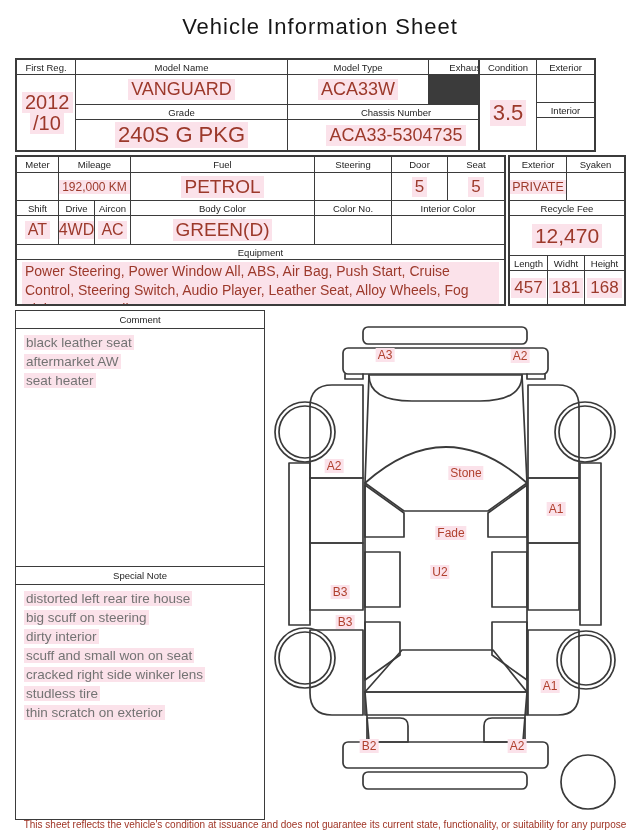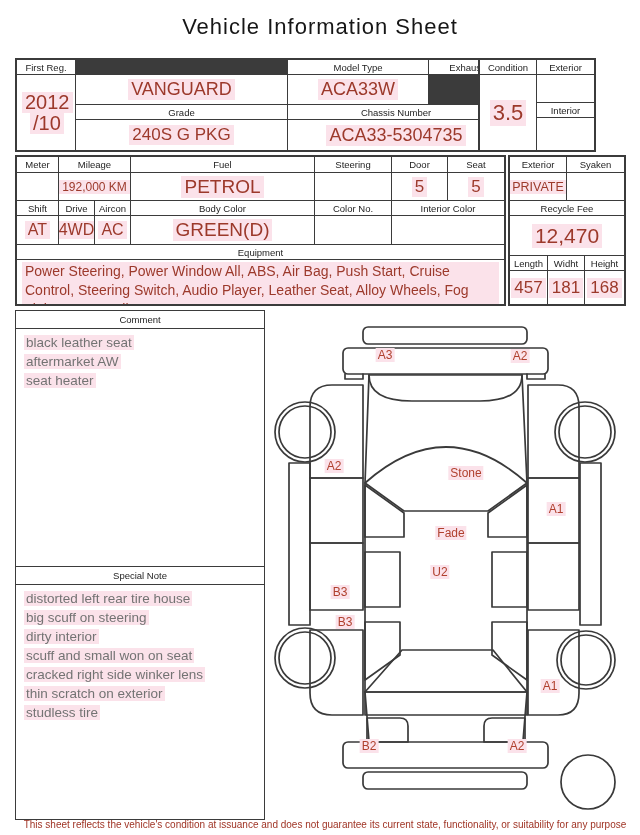--- a/index.html
+++ b/index.html
@@ -31,35 +31,36 @@
 </style>
 </head>
 <body>
 
 <div class="sheet">
 
   <div class="title">Vehicle Information Sheet</div>
 
   <div class="tbl" style="left:15px;top:58px;width:487px;height:90px;grid-template-columns:58px 211px 140px 1fr;grid-template-rows:14px 29px 14px 1fr;">
     <div class="c h" style="grid-column:1;grid-row:1;">First Reg.</div>
+    <div class="c h" style="grid-column:2;grid-row:1;">Model Name</div>
     <div class="c h" style="grid-column:3;grid-row:1;">Model Type</div>
     <div class="c h" style="grid-column:4;grid-row:1;">Exhaust</div>
     <div class="c firstreg" style="grid-column:1;grid-row:2/5;">
       <div class="hl">2012</div>
       <div class="hl l2">/10</div>
     </div>
     <div class="c v" style="grid-column:2;grid-row:2;font-size:18px;">
         <span class="hl">VANGUARD</span>
       </div>
     <div class="c v" style="grid-column:3;grid-row:2;font-size:18px;">
         <span class="hl">ACA33W</span>
       </div>
     <div class="c h" style="grid-column:2;grid-row:3;">Grade</div>
     <div class="c h" style="grid-column:3/5;grid-row:3;">Chassis Number</div>
-    <div class="c v" style="grid-column:2;grid-row:4;font-size:17px;">
+    <div class="c v" style="grid-column:2;grid-row:4;font-size:22px;">
         <span class="hl">240S G PKG</span>
       </div>
     <div class="c v" style="grid-column:3/5;grid-row:4;font-size:18px;">
         <span class="hl">ACA33-5304735</span>
       </div>
   </div>
 
   <div class="tbl" style="left:478px;top:58px;width:114px;height:90px;grid-template-columns:56px 1fr;grid-template-rows:14px 27px 14px 1fr;">
     <div class="c h" style="grid-column:1;grid-row:1;">Condition</div>
     <div class="c h" style="grid-column:2;grid-row:1;">Exterior</div>
@@ -157,22 +158,22 @@
   </div>
 
   <div class="box" style="left:15px;top:566px;width:248px;height:252px;">
     <div class="boxhdr h">Special Note</div>
     <div class="boxbody">
       <div class="rline"><span class="hl">distorted left rear tire house</span></div>
       <div class="rline"><span class="hl">big scuff on steering</span></div>
       <div class="rline"><span class="hl">dirty interior</span></div>
       <div class="rline"><span class="hl">scuff and small won on seat</span></div>
       <div class="rline"><span class="hl">cracked right side winker lens</span></div>
+      <div class="rline"><span class="hl">studless tire</span></div>
       <div class="rline"><span class="hl">thin scratch on exterior</span></div>
-      <div class="rline"><span class="hl">studless tire</span></div>
     </div>
   </div>
 
   <div class="diagram">
     <svg width="370" height="500" viewBox="0 0 370 500">
       <g stroke="#3a3a3a" stroke-width="1.7" fill="none" stroke-linejoin="round" stroke-linecap="round">
         <rect x="93" y="12" width="164" height="17" rx="5"></rect>
         <rect x="73" y="33" width="205" height="26" rx="5"></rect>
         <path d="M75,59 V64 H93 V59"></path>
         <path d="M257,59 V64 H275 V59"></path>

